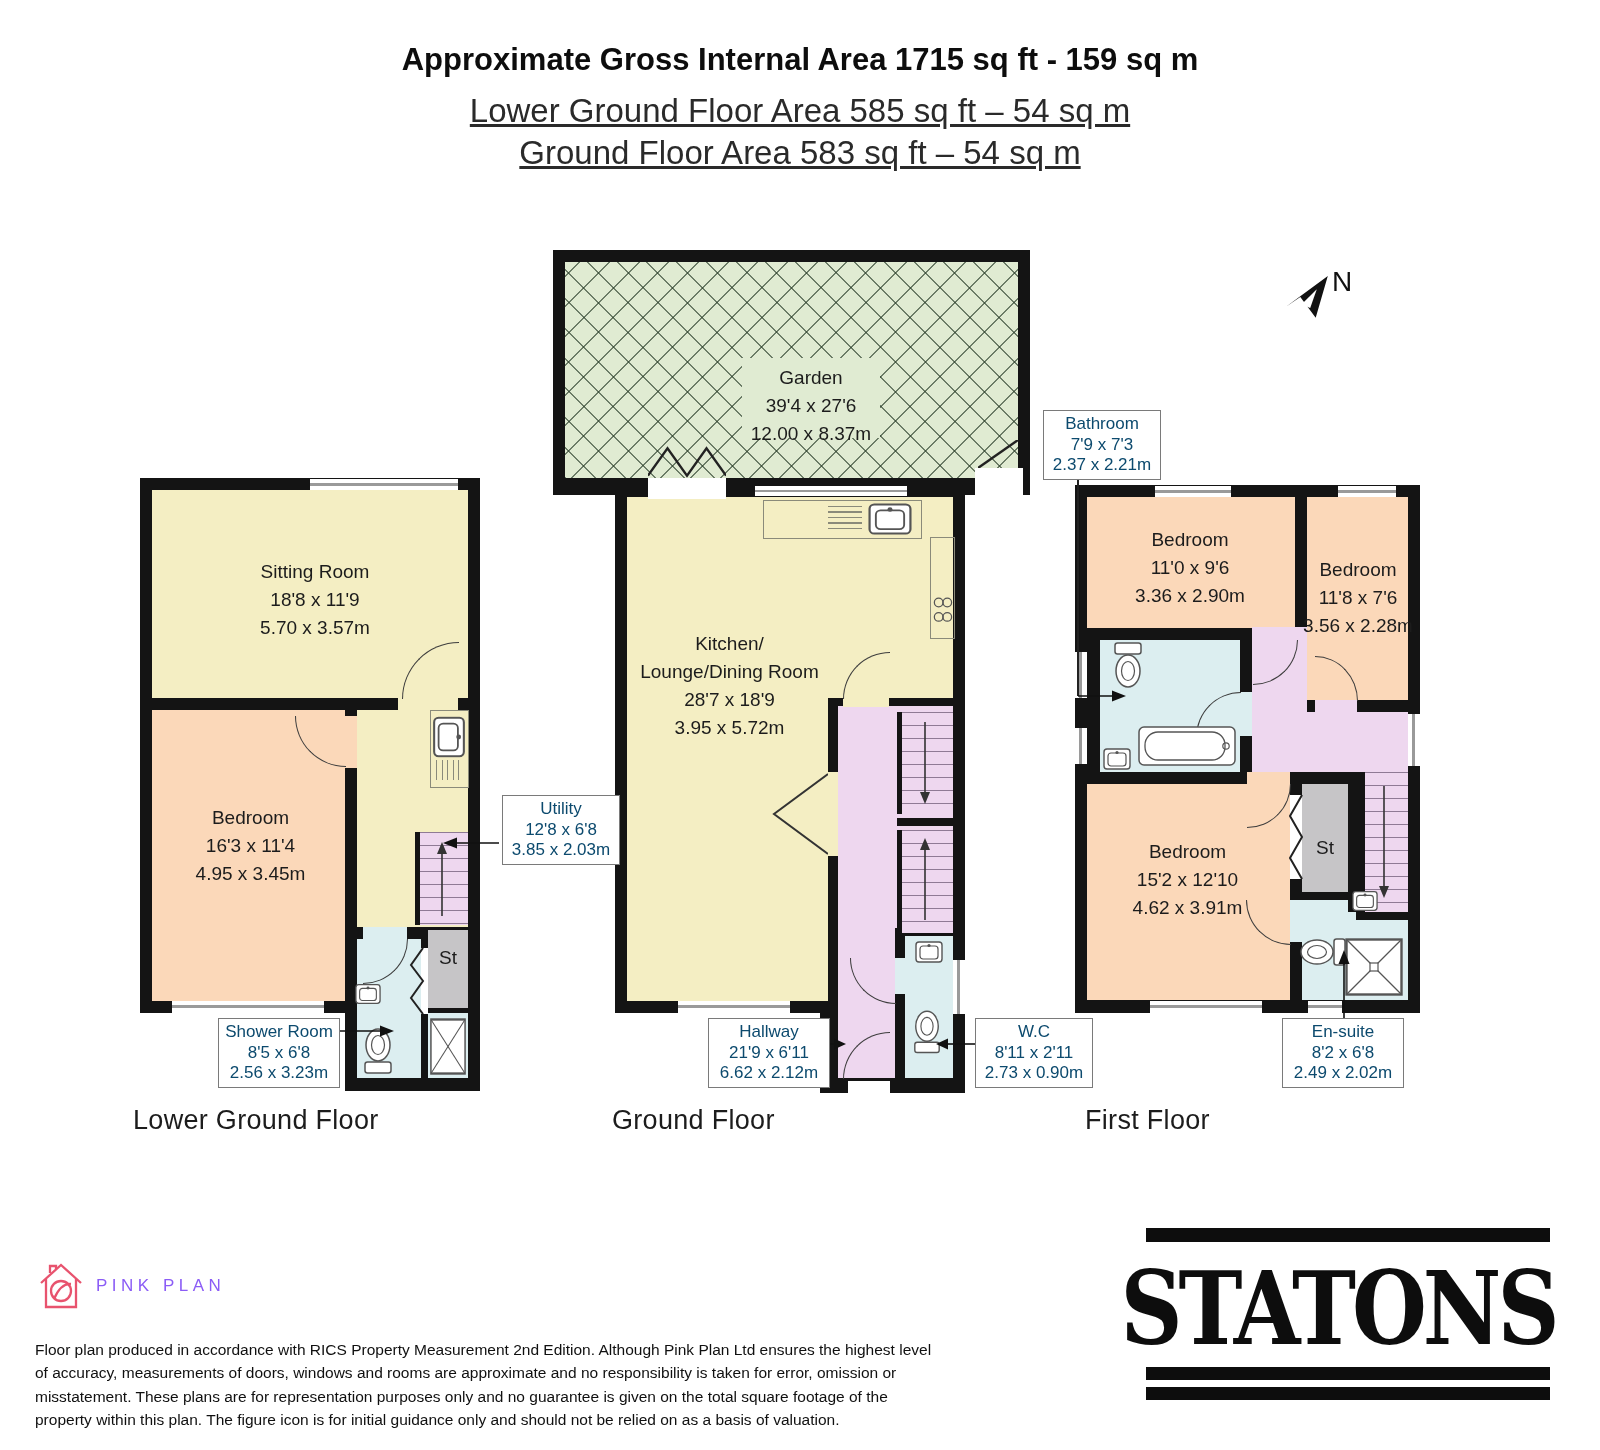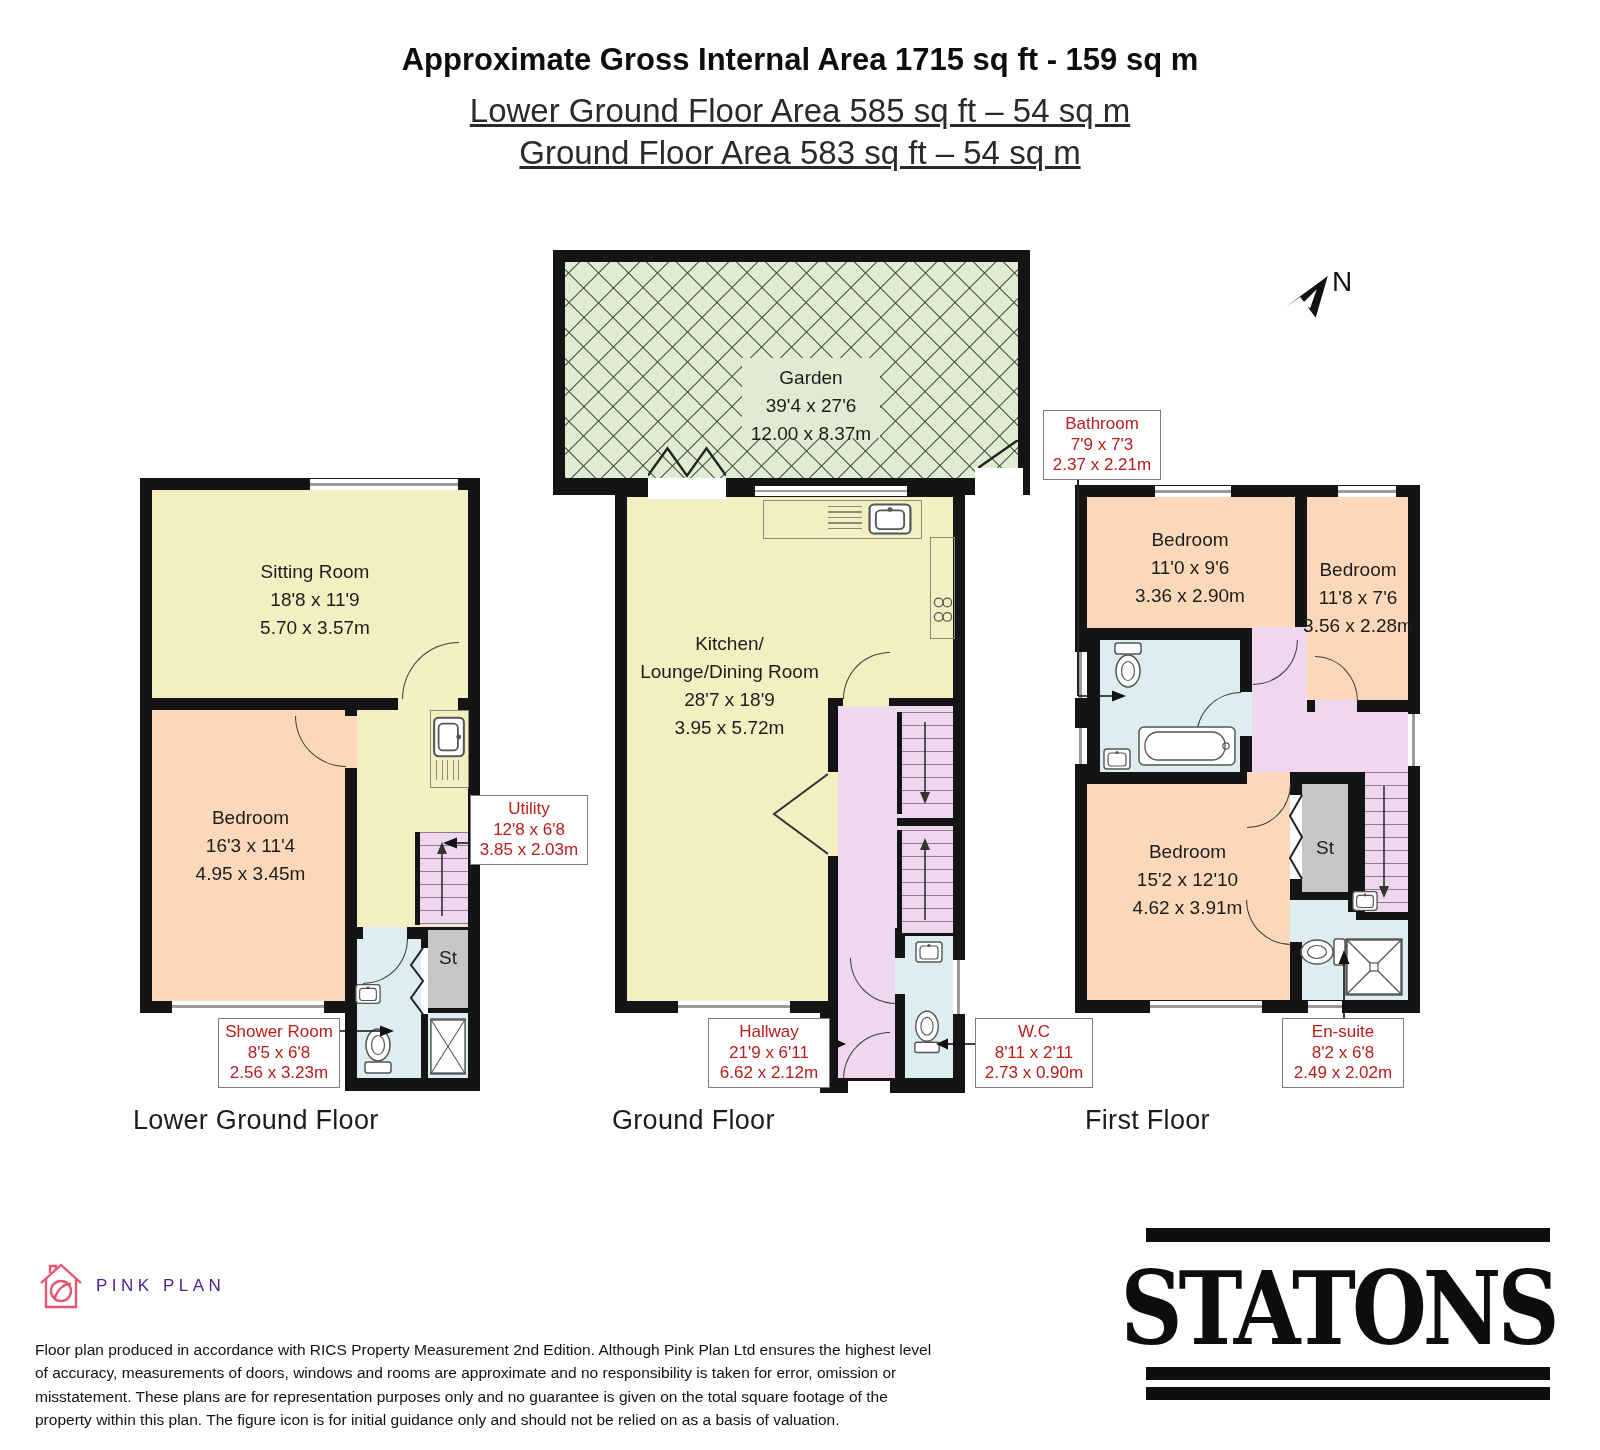--- a/index.html
+++ b/index.html
@@ -16,35 +16,35 @@
   .arc-bl{border-bottom:1.7px solid #3c3c3c;border-left:1.7px solid #3c3c3c;border-bottom-left-radius:100%;}
   .arc-br{border-bottom:1.7px solid #3c3c3c;border-right:1.7px solid #3c3c3c;border-bottom-right-radius:100%;}
   .stairs{position:absolute;background-color:#eed7ef;
           background-image:repeating-linear-gradient(to bottom,#8f7a95 0 1.3px,transparent 1.3px 13px);
           border-left:5px solid #141414;}
   .counter{position:absolute;border:1.2px solid #8a8a7a;}
   .drain-h{position:absolute;background:repeating-linear-gradient(to bottom,#8a8a7a 0 1.3px,transparent 1.3px 5.5px);}
   .drain-v{position:absolute;background:repeating-linear-gradient(to right,#8a8a7a 0 1.3px,transparent 1.3px 5.5px);}
   .rlabel{position:absolute;text-align:center;font-size:19px;line-height:28px;color:#1c1c1c;z-index:6;}
   .callout{position:absolute;background:#fff;border:1.5px solid #7a7a7a;text-align:center;
-           font-size:17px;line-height:20.5px;padding:3px 4px;color:#b91c1c;z-index:7;}
+           font-size:17px;line-height:20.5px;padding:3px 4px;color:#0c4a6e;z-index:7;}
   .fname{position:absolute;font-size:27px;color:#1c1c1c;letter-spacing:.3px;z-index:6;}
   .lline{position:absolute;background:#222;z-index:6;}
   .fix{position:absolute;z-index:5;}
   .hatch{background-color:#e0ebd2;
          background-image:repeating-linear-gradient(45deg,rgba(45,65,45,.65) 0 1.4px,transparent 1.4px 21px),
                           repeating-linear-gradient(-45deg,rgba(45,65,45,.65) 0 1.4px,transparent 1.4px 21px);}
   .hdr{position:absolute;left:0;top:42px;width:1600px;text-align:center;z-index:8;}
   .hdr .t{font-size:31px;font-weight:bold;color:#0d0d0d;margin-bottom:12px;}
   .hdr .l{font-size:33px;color:#2a2a2a;line-height:42px;font-weight:400;text-decoration:underline;}
   .statons-txt{position:absolute;left:0;top:26px;width:100%;text-align:center;
                font-family:"DejaVu Serif",serif;font-weight:bold;font-size:86px;line-height:120px;
                letter-spacing:-4px;color:#0d0d0d;transform:scaleY(1.18);transform-origin:center top;}
   .pinkbrand{position:absolute;left:96px;top:1276px;font-size:17px;letter-spacing:4.5px;
-             color:#4c1d95;font-weight:500;z-index:8;}
+             color:#8b5cf6;font-weight:500;z-index:8;}
   .discl{position:absolute;left:35px;top:1338px;width:912px;font-size:15.5px;line-height:1.5;color:#101010;z-index:8;}
 </style>
 </head>
 <body>
 
 <div class="hdr">
   <div class="t">Approximate Gross Internal Area 1715 sq ft - 159 sq m</div>
   <div class="l">Lower Ground Floor Area 585 sq ft – 54 sq m</div>
   <div class="l">Ground Floor Area 583 sq ft – 54 sq m</div>
 </div>
@@ -126,21 +126,21 @@
   <div>18'8 x 11'9</div>
   <div>5.70 x 3.57m</div>
 </div>
 <div class="rlabel" style="left:158px;top:804px;width:185px">
   <div>Bedroom</div>
   <div>16'3 x 11'4</div>
   <div>4.95 x 3.45m</div>
 </div>
 <div class="rlabel" style="left:430px;top:944px;width:36px">St</div>
 
-<div class="callout" style="left:470px;top:795px;width:108px">
+<div class="callout" style="left:502px;top:795px;width:108px">
   <div>Utility</div>
   <div>12'8 x 6'8</div>
   <div>3.85 x 2.03m</div>
 </div>
 <div class="fix" style="left:443px;top:836px;width:56px;height:14px;z-index:6">
   <svg width="56" height="14" viewBox="0 0 56 14">
       <line x1="56" y1="7" x2="10" y2="7" stroke="#111" stroke-width="1.6"></line>
       <polygon points="0,7 14,1.5 14,12.5" fill="#111"></polygon>
     </svg>
 </div>

